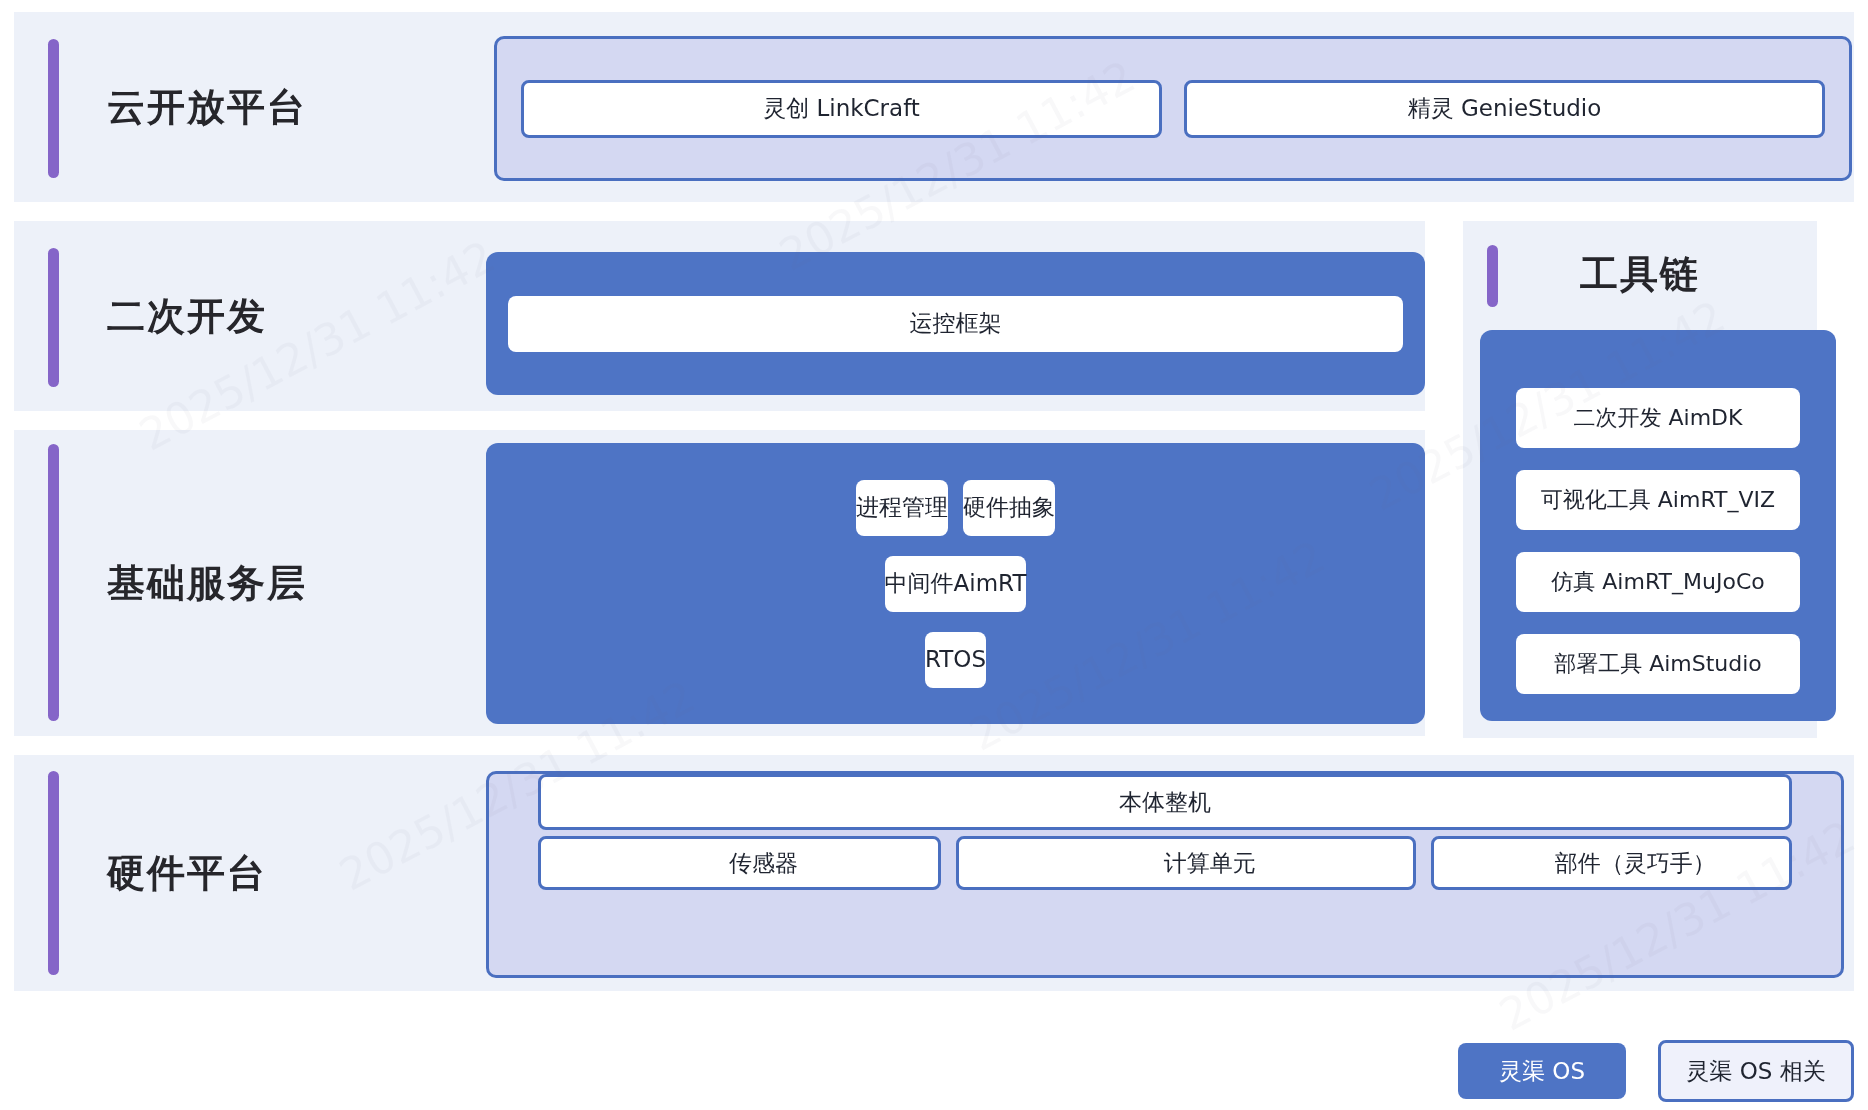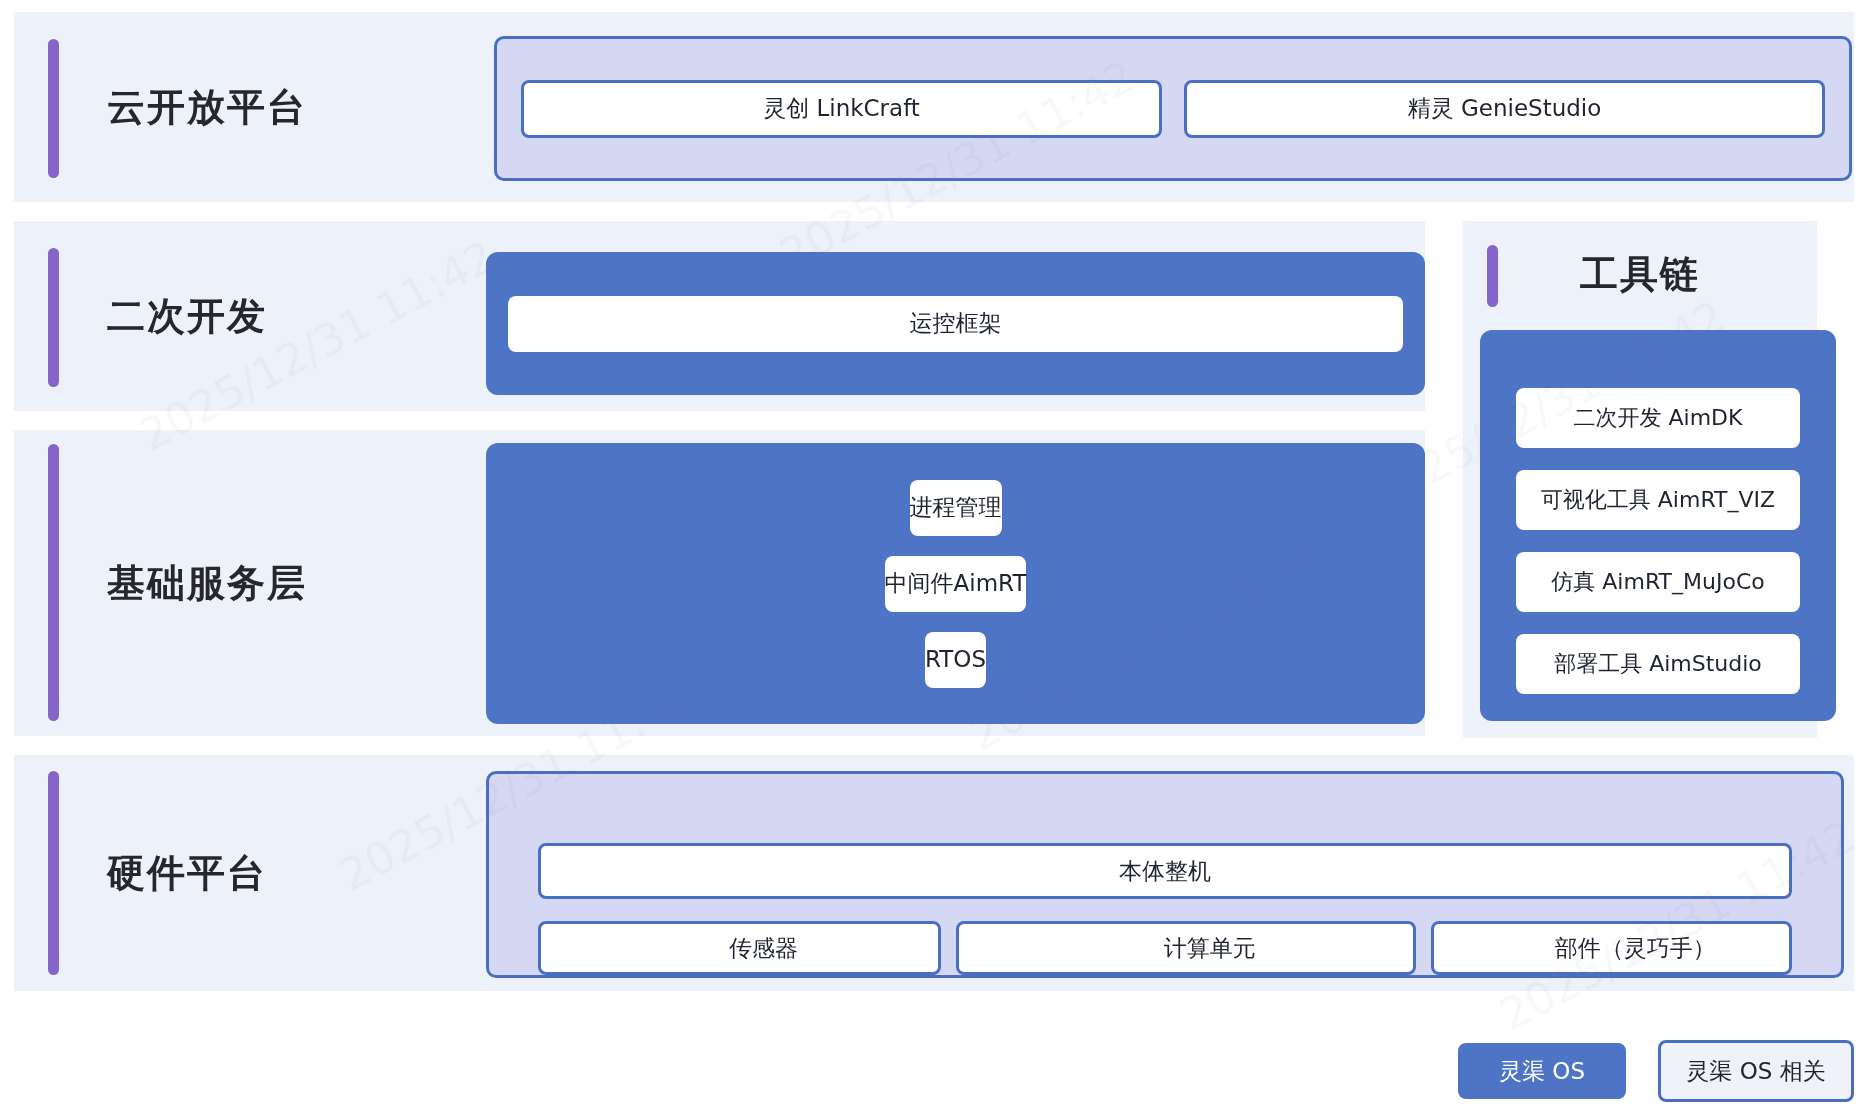--- a/index.html
+++ b/index.html
@@ -43,21 +43,21 @@
   #intel-blue .chip { flex:1 1 0; height:56px; }
 
   
   #row-basic { left:14px; top:430px; width:1411px; height:306px; }
   #row-basic .accent-bar { left:34px; top:14px; height:277px; }
   #basic-blue { left:472px; top:13px; width:939px; height:281px; padding:0 32px; gap:20px;align-items:center; }
 
   
   #row-hw { left:14px; top:755px; width:1840px; height:236px; }
   #row-hw .accent-bar { left:34px; top:16px; height:204px; }
-  #hw-container { left:472px; top:16px; width:1358px; height:207px; padding:0 49px; gap:22px; display:flex; flex-direction:column; justify-content:flex-end; }
+  #hw-container { left:472px; top:16px; width:1358px; height:207px; padding:0 49px; gap:6px; display:flex; flex-direction:column; justify-content:flex-start; }
   #hw-container .chip { height:56px; }
   #hw-container .box-row .chip { height:54px; flex:1 1 0;padding-left:48px; }
 
   
   #panel-tool { left:1463px; top:221px; width:354px; height:517px; }
   #panel-tool .accent-bar { left:24px; top:24px; height:62px; }
   #tool-title { position:absolute; left:0; top:28px; width:100%; text-align:center;
     font-size:38px; font-weight:700; color:#26262B; letter-spacing:2px; }
   #tool-blue { left:17px; top:109px; width:356px; height:391px; display:flex; flex-direction:column;
     padding:58px 36px 18px; gap:22px; }
@@ -110,20 +110,21 @@
     <div class="chip">运控框架</div>
   </div>
 </div>
 
 <div class="panel" id="row-basic">
   <div class="accent-bar"></div>
   <div class="sec-title">基础服务层</div>
   <div class="blue-box col-flex" id="basic-blue">
     <div class="box-row">
       <div class="chip">进程管理</div>
+      <div class="chip">硬件抽象</div>
     </div>
     <div class="box-row">
       <div class="chip">中间件AimRT</div>
     </div>
     <div class="box-row">
       <div class="chip">RTOS</div>
     </div>
   </div>
 </div>
 

